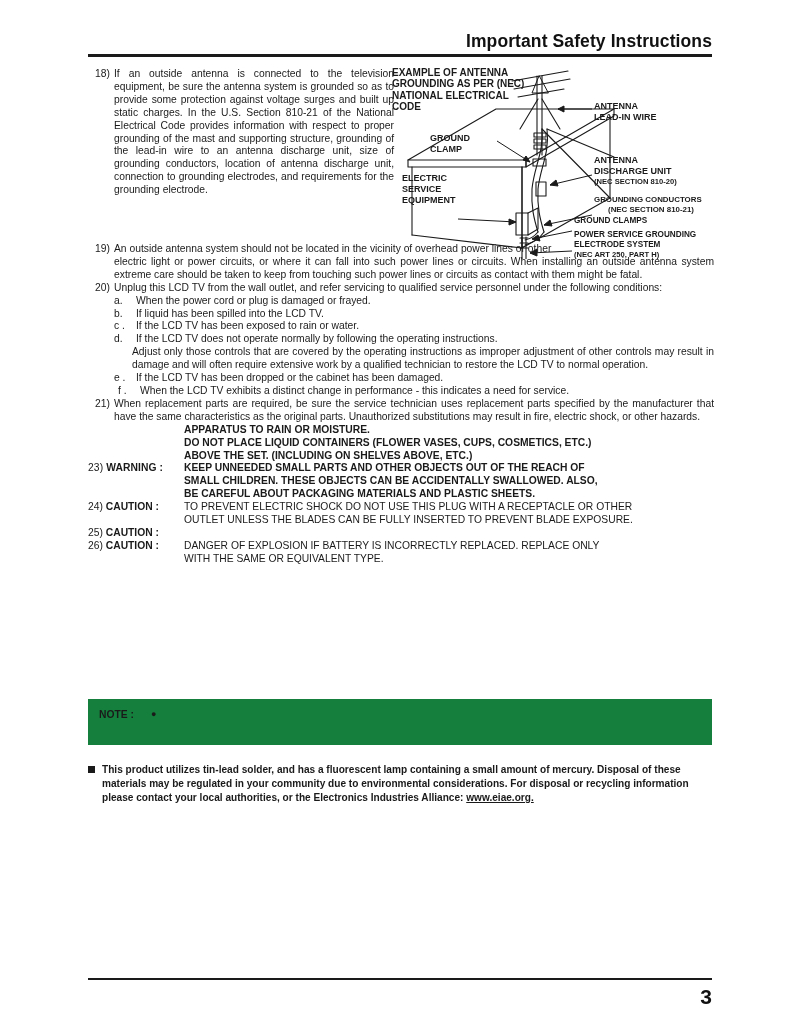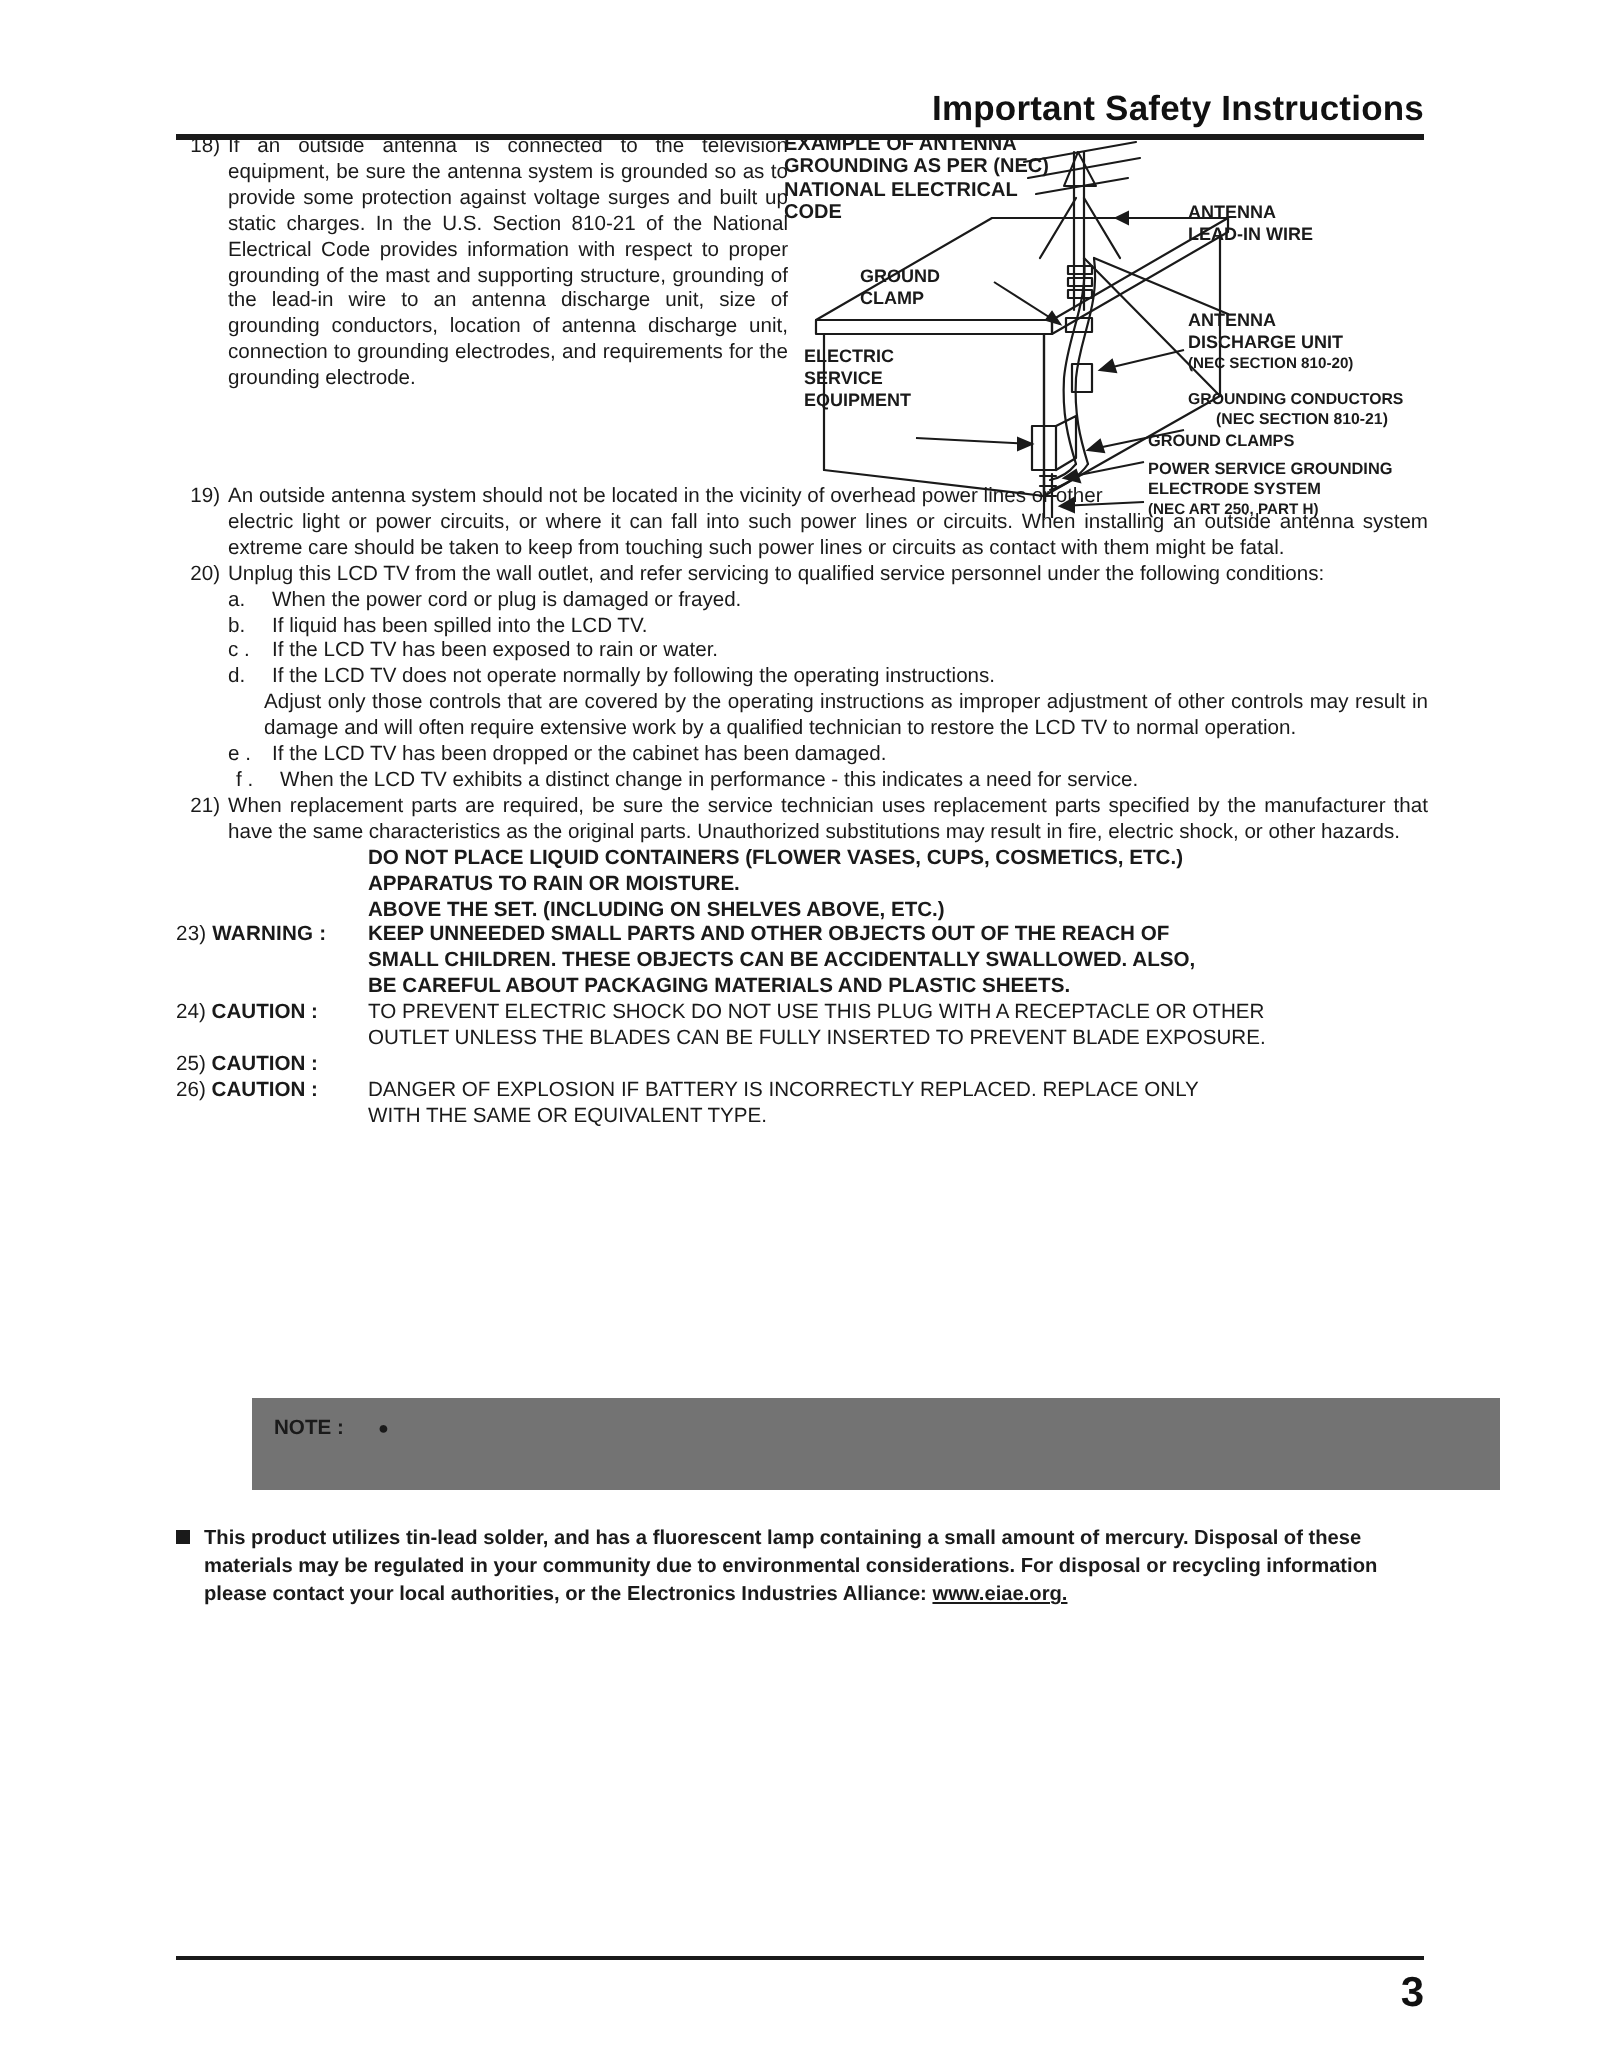--- a/index.html
+++ b/index.html
@@ -20,21 +20,21 @@
     left: 0; top: 0;
     width: 800px;
     height: 1036px;
     overflow: hidden;
   }
 
   
   .header {
     position: absolute;
     left: 88px;
-    top: 43px;
+    top: 30px;
     width: 624px;
   }
   .header-title {
     text-align: right;
     font-size: 17.5px;
     font-weight: bold;
     letter-spacing: 0.1px;
     line-height: 22px;
     color: #111;
   }
@@ -123,22 +123,21 @@
   
   .lbl-warn { letter-spacing: 0.1px; }
 
   
   .notebox {
     position: absolute;
     left: 88px;
     top: 699px;
     width: 624px;
     height: 46px;
-    background: #737373;
-    margin-left: 38px;
+    background: #15803d;
   }
   .note-inner {
     display: flex;
     padding: 9px 10px 0 11px;
     font-size: 10.3px;
     line-height: 13px;
   }
   .note-label {
     flex: 0 0 auto;
     font-weight: bold;
@@ -387,22 +386,22 @@
         <div class="num sub" style="width:18px;text-align:left;padding-left:4px;">f .</div>
         <div class="txt">When the LCD TV exhibits a distinct change in performance - this indicates a need for service.</div>
       </div>
     </div>
 
     <div class="item">
       <div class="num">21)</div>
       <div class="txt just">When replacement parts are required, be sure the service technician uses replacement parts specified by the manufacturer that have the same characteristics as the original parts. Unauthorized substitutions may result in fire, electric shock, or other hazards.</div>
     </div>
 
+    <div class="cont bold">APPARATUS TO RAIN OR MOISTURE.</div>
     <div class="cont bold">DO NOT PLACE LIQUID CONTAINERS  (FLOWER VASES, CUPS, COSMETICS, ETC.)</div>
-    <div class="cont bold">APPARATUS TO RAIN OR MOISTURE.</div>
     <div class="cont bold">ABOVE THE SET. (INCLUDING ON SHELVES ABOVE, ETC.)</div>
 
     <div class="wrow">
       <div class="wlabel lbl-warn">
         <span class="wnum">23)</span>
         <span>WARNING :</span>
       </div>
       <div class="wbody bold just">KEEP UNNEEDED SMALL PARTS AND OTHER OBJECTS OUT OF THE REACH OF</div>
     </div>
     <div class="cont bold">SMALL CHILDREN. THESE OBJECTS CAN BE ACCIDENTALLY SWALLOWED. ALSO,</div>

